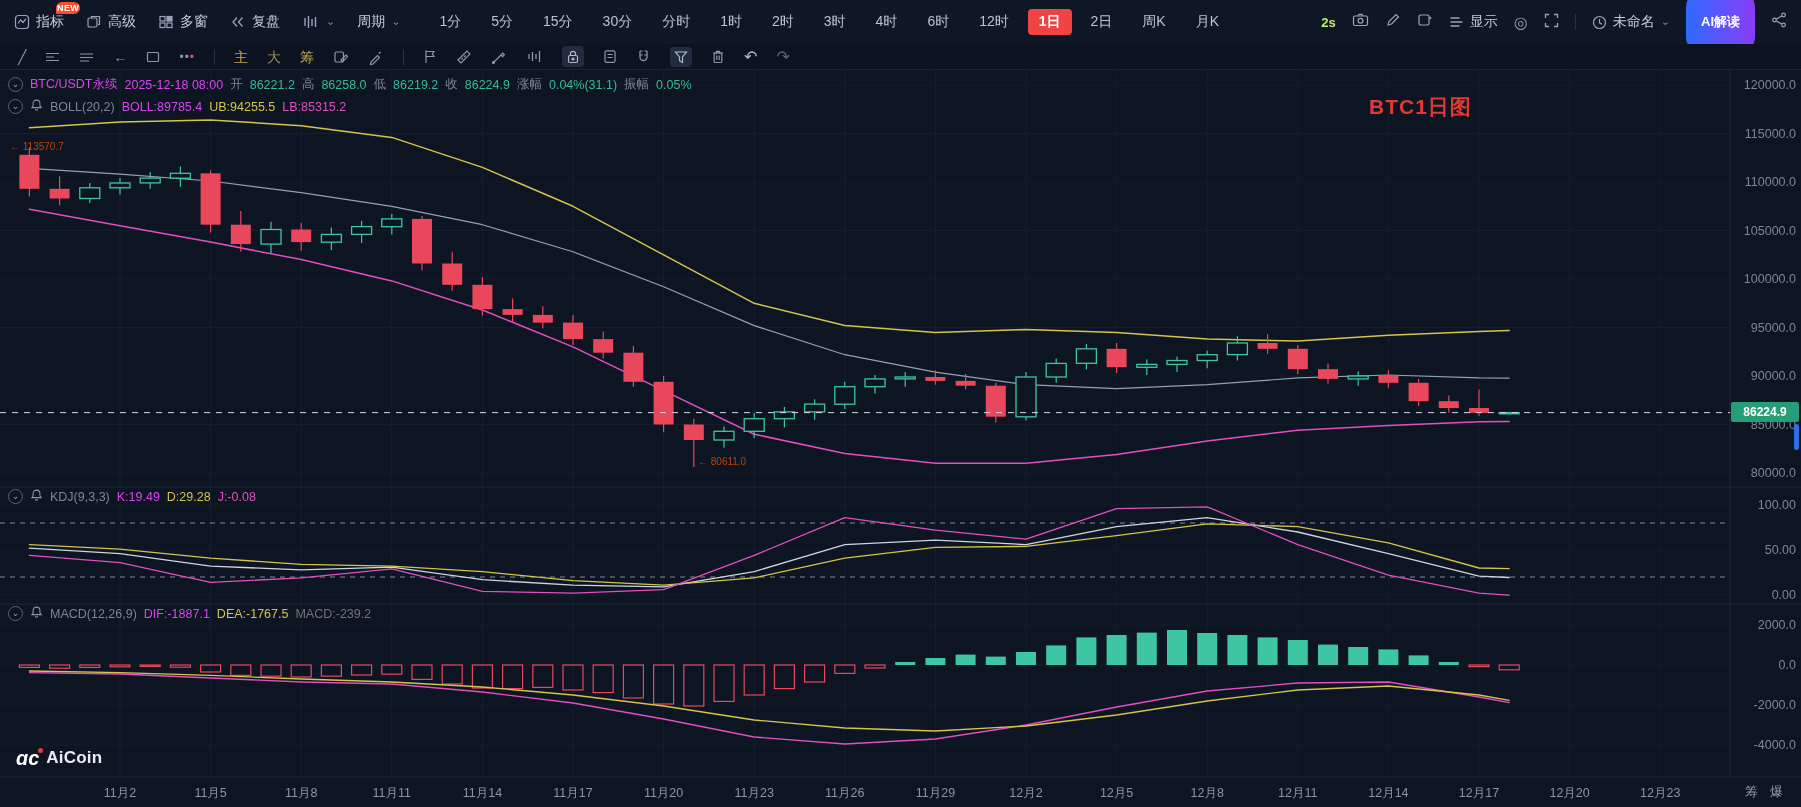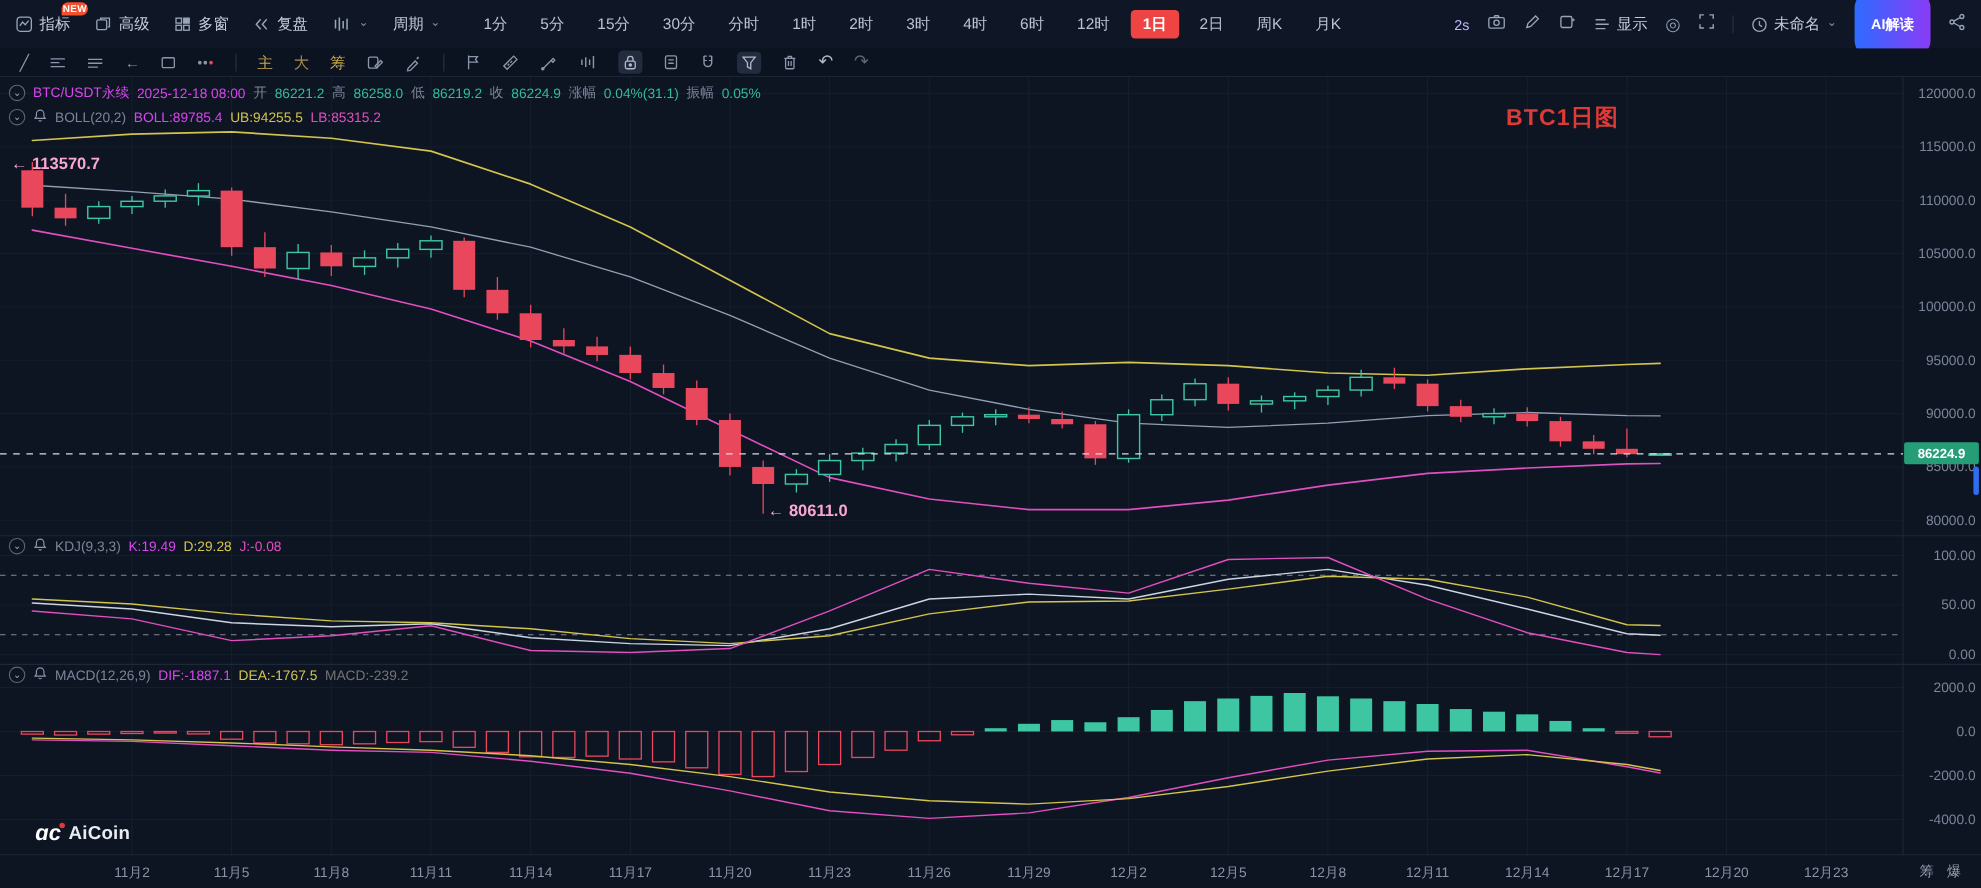--- a/index.html
+++ b/index.html
@@ -12,21 +12,21 @@
   .tb-left{display:flex;align-items:center;gap:22px;}
   .tb-right{display:flex;align-items:center;gap:16px;}
   .tool{display:flex;align-items:center;gap:6px;color:#c3ccda;font-size:14px;position:relative;}
   .tool svg{display:block;}
   .badge{position:absolute;top:-11px;right:-16px;background:#f4502e;color:#fff;font-size:9px;
          font-weight:700;padding:1px 1px;border-radius:7px 7px 7px 1px;letter-spacing:.3px;}
   .chev{color:#7f8aa0;font-size:11px;line-height:1;transform:translateY(-1px);}
   #tf-list{display:flex;align-items:center;gap:8px;margin-left:6px;}
   .tf{color:#b9c3d3;font-size:14px;padding:4px 11px;border-radius:4px;}
   .tf.active{background:#ef4444;color:#ffffff;font-weight:700;}
-  .refresh{color:#c4b5fd;font-size:13px;}
+  .refresh{color:#bef264;font-size:13px;font-weight:bold;}
   .ai-btn{background:linear-gradient(90deg,#2e6bff,#8a3cf5);color:#fff;font-size:13px;
           padding:21px 15px;border-radius:15px;font-weight:600;}
   .vdiv{width:1px;height:16px;background:#26324a;}
   #topbar2{left:0;top:44px;width:1801px;height:26px;background:#0c1320;display:flex;
            align-items:center;gap:19px;padding:0 18px;box-sizing:border-box;color:#8b97ab;
            font-size:13px;border-bottom:1px solid #1a2433;}
   #topbar2 .ditem{display:flex;align-items:center;line-height:1;}
   .kchar{color:#c9a94e;font-size:14px;}
   .kchar.dim{color:#a08d4c;}
   .boxed{background:#222c3e;border-radius:4px;padding:3px 4px;}
@@ -34,26 +34,26 @@
   .reddot{color:#e8475c;}
   .uglyph{font-size:14px;color:#8b97ab;}
   
   svg#chart-svg{left:0;top:0;}
   .legend{display:flex;align-items:center;gap:7px;font-size:12.5px;white-space:nowrap;z-index:5;}
   .cchev{width:15px;height:15px;border:1px solid #5a6577;border-radius:50%;color:#9aa5b8;
          font-size:9px;display:flex;align-items:center;justify-content:center;line-height:1;box-sizing:border-box;}
   .lgray{color:#7a8699;} .lwhite{color:#d946ef;} .lteal{color:#31bd9b;}
   .lyellow{color:#d3c44c;} .lmagenta{color:#e24fc0;} .lred{color:#737373;}
   #chart-title{color:#e03a36;font-size:21px;font-weight:700;letter-spacing:1px;z-index:5;}
-  .ann{color:#f9a8d4;font-size:15px;font-weight:700;z-index:5;}
+  .ann{color:#c2410c;font-size:10px;font-weight:400;z-index:5;}
   #price-tag{left:1731px;top:402px;width:68px;height:20px;background:#259d76;border-radius:2px;
              color:#fff;font-size:12px;font-weight:700;display:flex;align-items:center;
              justify-content:center;z-index:6;}
   #scrollbar{left:1794px;top:424px;width:5px;height:26px;background:#2f6df0;border-radius:2.5px;z-index:6;}
-  #logo{left:32px;top:748px;display:flex;align-items:center;gap:7px;z-index:5;}
+  #logo{left:16px;top:748px;display:flex;align-items:center;gap:7px;z-index:5;}
   .logo-mark{color:#ffffff;font-weight:800;font-size:20px;font-style:italic;position:relative;line-height:1;}
   .logo-mark::after{content:"";position:absolute;right:-4px;top:0;width:5px;height:5px;
                     background:#e03a36;border-radius:50%;}
   .logo-text{color:#e8ecf2;font-weight:700;font-size:17px;letter-spacing:.2px;}
   #chips{left:1745px;top:783px;display:flex;gap:12px;color:#949cae;font-size:13px;z-index:5;}
 </style>
 </head>
 <body>
 
 <svg id="chart-svg" class="abs" width="1801" height="807">

